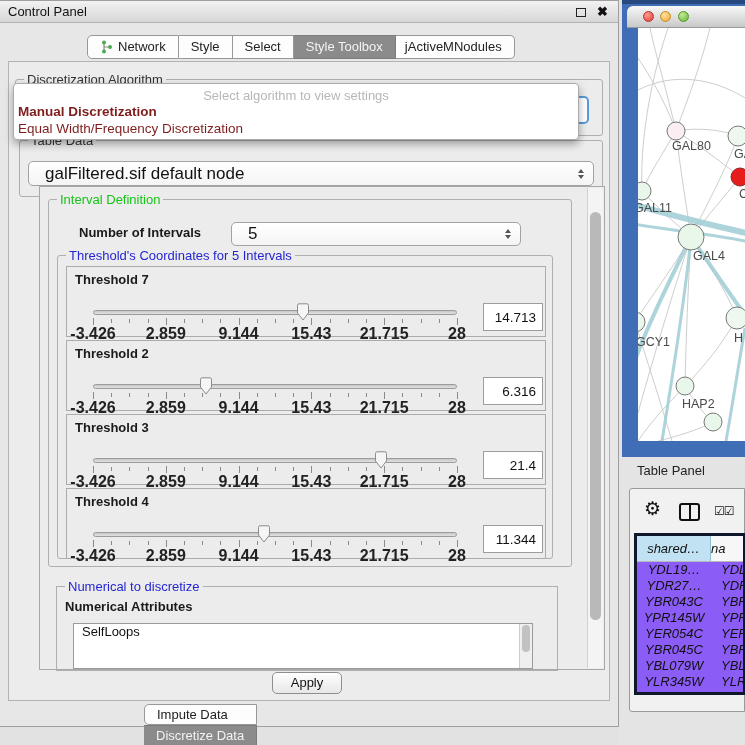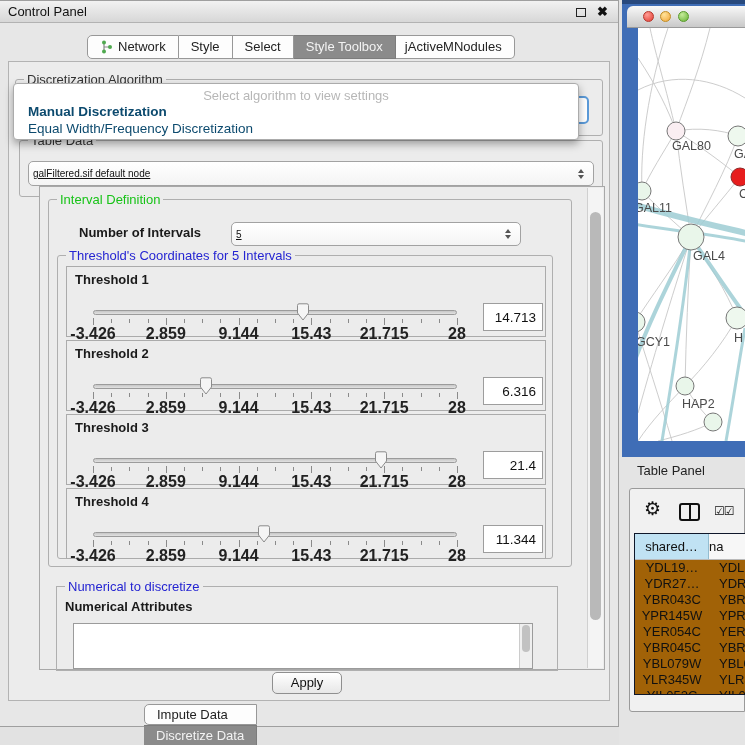--- a/index.html
+++ b/index.html
@@ -44,30 +44,30 @@
     padding:0 3px; font-size:13px; color:#333; line-height:15px; }
   .group-title.green { color:#17c317; }
   .group-title.blue { color:#2525d2; }
 
   #algo-group { left:6px; top:17px; width:588px; height:57px; }
   #algo-combo { left:14px; top:34px; width:566px; height:28px; background:#fff;
     border:2px solid #5b9ad8; border-radius:5px; }
 
   .combo { background:linear-gradient(#ffffff,#f4f4f4); border:1px solid #a2a2a2;
     border-radius:5px; }
-  .combo .txt { position:absolute; left:4px; top:0; bottom:0; display:flex; align-items:center; font-size:10px; color:#111;text-decoration:underline; }
+  .combo .txt { position:absolute; left:16px; top:0; bottom:0; display:flex; align-items:center; font-size:17px; color:#111; }
   .spin { position:absolute; right:9px; top:50%; transform:translateY(-50%); display:flex; flex-direction:column; gap:2px; }
   .arr-up { width:0; height:0; border-left:3.5px solid transparent; border-right:3.5px solid transparent; border-bottom:4.5px solid #555; }
   .arr-dn { width:0; height:0; border-left:3.5px solid transparent; border-right:3.5px solid transparent; border-top:4.5px solid #555; }
 
   
   #algo-popup { left:4px; top:21px; width:566px; height:57px; background:#fff;
     border:1px solid #ababab; border-radius:4px; box-shadow:0 4px 9px rgba(0,0,0,.35); z-index:20; }
   #popup-placeholder { margin-top:4px; text-align:center; color:#b7b7b7; font-size:13px; }
-  .popup-opt { padding-left:14px; font-size:13.5px; line-height:17px; color:#0c4a6e; }
+  .popup-opt { padding-left:4px; font-size:13.5px; line-height:17px; color:#7f1d1d; }
   .popup-opt.bold { font-weight:bold; }
 
   #tabledata-group { left:10px; top:78px; width:584px; height:57px; }
   #tabledata-combo { position:absolute; left:8px; top:20px; width:566px; height:25px; }
 
   
   #scrollpane { left:30px; top:124px; width:566px; height:484px;
     border:1px solid #a8a8a8; background:#ececec; }
   #vscroll { position:absolute; right:1px; top:1px; width:16px; height:480px;
     background:#f4f4f4; border-left:1px solid #d0d0d0; }
@@ -121,21 +121,21 @@
 
   
   #tp-area { left:619px; top:457px; width:126px; height:288px; background:#e4e4e4; }
   #tp-title { left:18px; top:6px; font-size:13px; color:#222; }
   #tp-box { left:10px; top:31px; width:116px; height:224px; background:#f1f1f1;
     border:1px solid #9a9a9a; border-radius:3px 0 0 3px; }
   #gear { left:14px; top:10px; font-size:19px; color:#111; line-height:20px; }
   #colicon { left:49px; top:14px; width:21px; height:18px; border:2px solid #111; border-radius:3px; }
   #colicon::after { content:""; position:absolute; left:50%; top:0; bottom:0; width:2px; background:#111; transform:translateX(-50%); }
   #checks { left:84px; top:15px; font-size:12px; letter-spacing:-1px; color:#111; }
-  #node-table { left:4px; top:44px; width:112px; height:162px; background:#a16207; border:1px solid #0f172a; overflow:hidden; }
+  #node-table { left:4px; top:44px; width:112px; height:162px; background:#8b5cf6; border:3px solid #0f172a; overflow:hidden;font-style:italic; }
   #nt-header { display:flex; height:26px; border-bottom:1px solid #b9b9b9; }
   .hc1 { width:74px; background:#c0e2f3; border-right:1px solid #93bdd1;
     text-align:center; line-height:25px; font-size:13px; color:#111; }
   .hc2 { flex:1; background:#f7f7f7; line-height:25px; font-size:13px; color:#111; }
   .nt-row { display:flex; height:16px; font-size:13px; color:#111; }
   .nt-row .c1 { width:74px; text-align:center; line-height:16px; overflow:hidden; }
   .nt-row .c2 { flex:1; padding-left:10px; line-height:16px; overflow:hidden; }
 
   .net-tab-icon { width:13px; height:14px; }
 </style>
@@ -217,21 +217,21 @@
           <span class="spin">
               <span class="arr-up"></span>
               <span class="arr-dn"></span>
             </span>
         </div>
 
         <div class="group" id="thr-group">
           <span class="group-title blue">Threshold's Coordinates for 5 Intervals</span>
           <div id="thr-panels">
               <div class="thr-panel" style="top: 10px;">
-                <span class="thr-label">Threshold 1</span>
+                <span class="thr-label">Threshold 7</span>
                 <div class="track"></div>
                 <div class="ticks">
                   <div class="tick" style="left: 0px; top: 0px; height: 7px;"></div>
                   <div class="tick" style="left: 18.2px; top: 1px; height: 4px;"></div>
                   <div class="tick" style="left: 36.4px; top: 1px; height: 4px;"></div>
                   <div class="tick" style="left: 54.6px; top: 1px; height: 4px;"></div>
                   <div class="tick" style="left: 72.8px; top: 0px; height: 7px;"></div>
                   <div class="tick" style="left: 91px; top: 1px; height: 4px;"></div>
                   <div class="tick" style="left: 109.2px; top: 1px; height: 4px;"></div>
                   <div class="tick" style="left: 127.4px; top: 1px; height: 4px;"></div>
@@ -373,20 +373,21 @@
               </div>
             </div>
         </div>
       </div>
 
       <div class="group" id="attr-group">
         <span class="group-title blue">Numerical to discretize</span>
         <span class="abs" id="numattr-label">Numerical Attributes</span>
         <div class="abs" id="attr-list">
           <div id="attr-items">
+              <div class="attr-item">SelfLoops</div>
             </div>
           <div id="attr-vscroll">
               <div class="thumb"></div>
             </div>
         </div>
       </div>
     </div>
 
     <div class="abs" id="apply-btn">Apply</div>
   </div>

